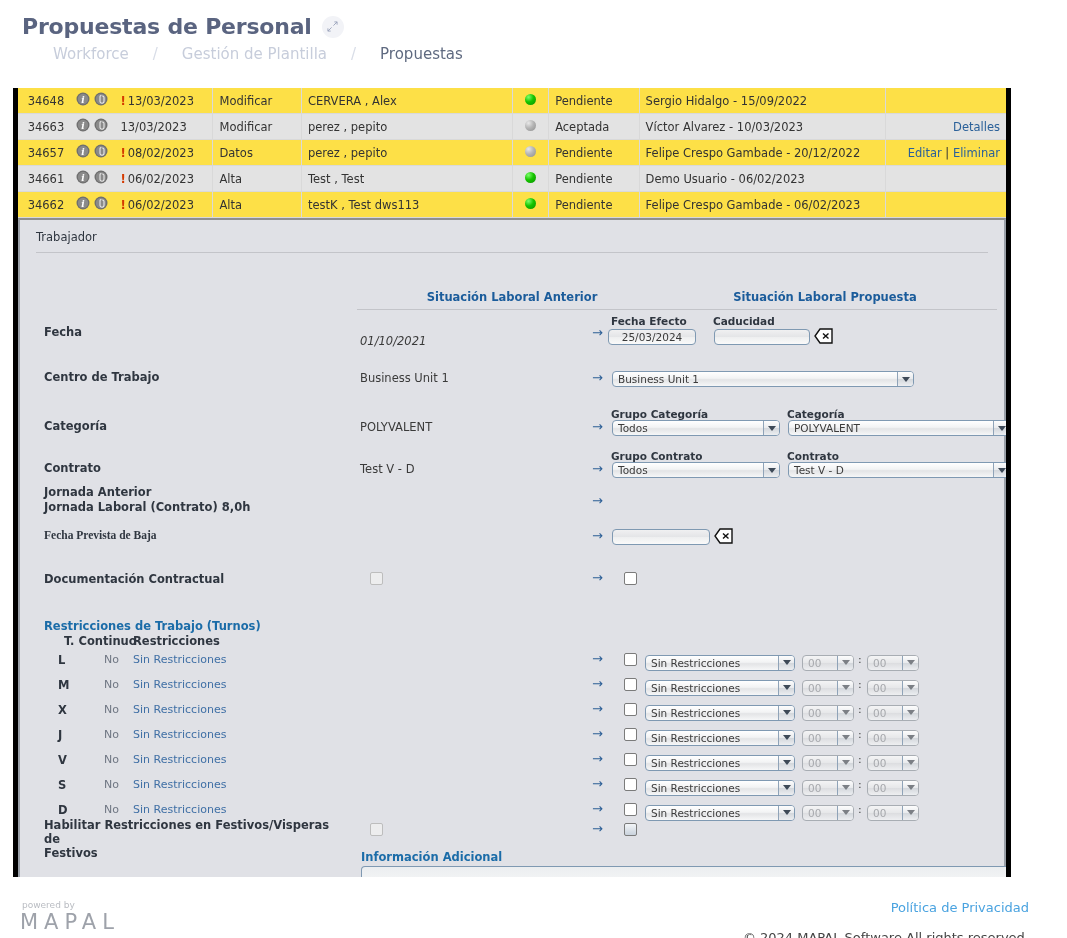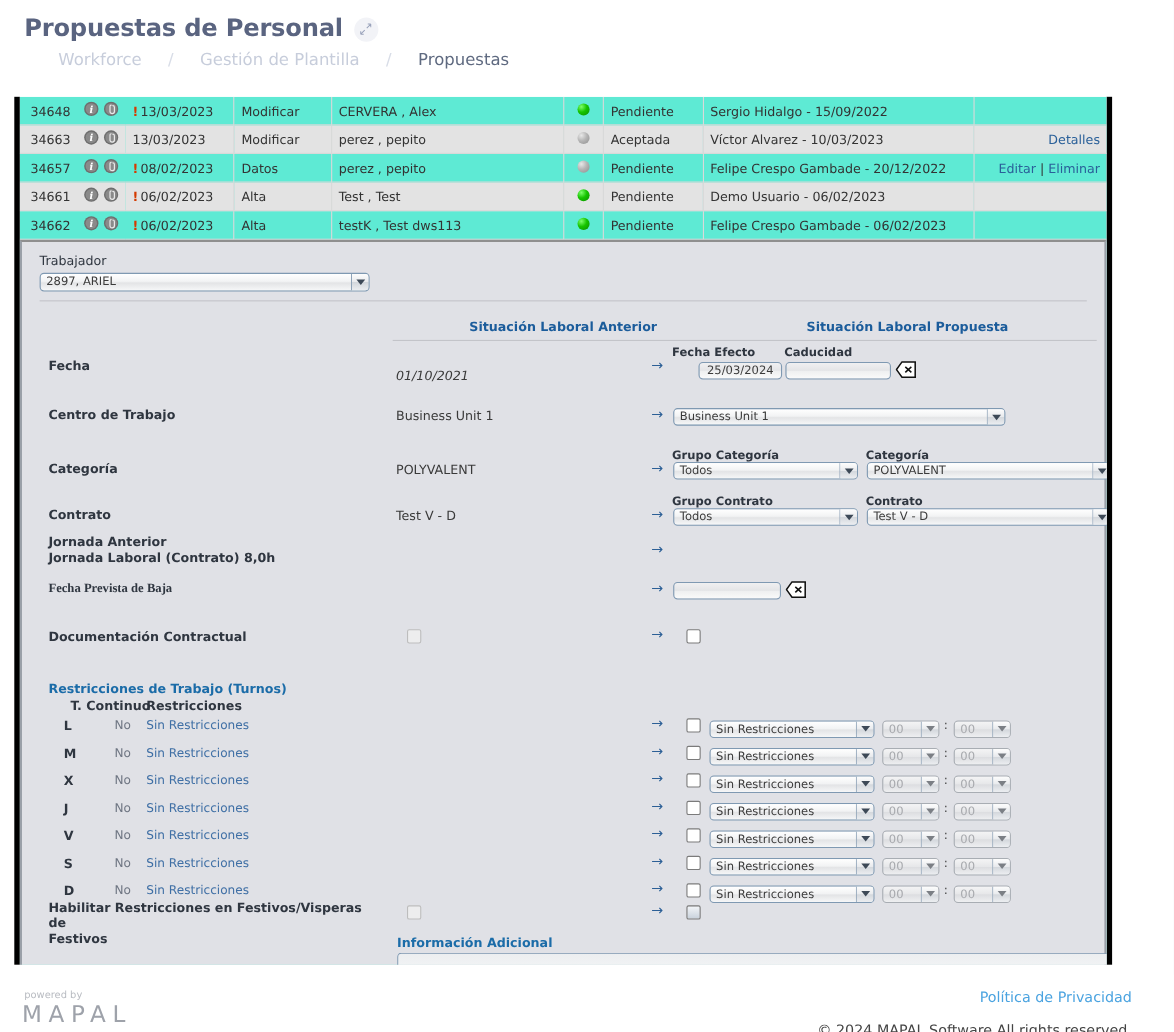--- a/index.html
+++ b/index.html
@@ -32,21 +32,21 @@
   .crumb-active { color: #5f6a80; }
 
   
   .frame {
     position: absolute; left: 13px; top: 88px;
     width: 998px; height: 789px;
     border-left: 5px solid #000; border-right: 5px solid #000;
     background: #fff;
     overflow: hidden;
   }
-  .frame-inner { position: relative; width: 988px; height: 100%; background:#5eead4; }
+  .frame-inner { position: relative; width: 988px; height: 100%; background:#fde047; }
 
   
   table.proposals { border-collapse: collapse; width: 988px; font-size: 11.5px; color:#333; }
   table.proposals td {
     border-bottom: 1px solid #d9d9d9;
     padding: 4px 6px; height: 25px; vertical-align: middle;
     white-space: nowrap;
   }
   tr.alt td { background: #e3e3e3; }
   td.c-id { width: 52px; text-align: right; padding-right: 2px; }
@@ -259,43 +259,37 @@
             <td class="c-user">Felipe Crespo Gambade - 06/02/2023</td>
             <td class="c-act"></td>
           </tr>
         </tbody>
   </table>
 
   <div class="panel" style="height:660px;">
 
     <div class="trab-wrap">
       <div class="trab-label">Trabajador</div>
-      <div class="sel" style="width:300px;height:17px;">
-        <span class="txt">2897, ARIEL</span>
-        <span class="arrow">
-              <i></i>
-            </span>
-      </div>
     </div>
     <div class="sep-line" style="margin-top:8px;"></div>
 
     <div class="abs" style="left:352px; top:70px; width:280px;">
       <div class="hdr-col">Situación Laboral Anterior</div>
     </div>
     <div class="abs" style="left:665px; top:70px; width:280px;">
       <div class="hdr-col">Situación Laboral Propuesta</div>
     </div>
     <div class="abs" style="left:337px; top:89px; width:640px; height:1px; background:#c3c4c9;"></div>
 
     <div class="abs fld-label" style="left:24px; top:105px;">Fecha</div>
     <div class="abs fld-value" style="left:340px; top:114px;font-style:italic;">01/10/2021</div>
     <div class="abs arrow-r" style="left:572px; top:106px;">→</div>
     <div class="abs small-lbl" style="left:591px; top:95px;">Fecha Efecto</div>
     <div class="abs small-lbl" style="left:693px; top:95px;">Caducidad</div>
-    <div class="abs txtbox" style="left:615px; top:109px; width:76px; text-align:center;">25/03/2024</div>
+    <div class="abs txtbox" style="left:588px; top:109px; width:88px; text-align:center;">25/03/2024</div>
     <div class="abs txtbox" style="left:694px; top:109px; width:96px;"></div>
     <div class="abs" style="left:794px; top:108px;">
       <svg width="19" height="16" viewBox="0 0 19 16">
             <path d="M6 1 L18 1 L18 15 L6 15 L1 8 Z" fill="#fff" stroke="#111" stroke-width="1.4"></path>
             <path d="M9 5.5 L14.5 10.5 M14.5 5.5 L9 10.5" stroke="#111" stroke-width="1.4"></path>
           </svg>
     </div>
 
     <div class="abs fld-label" style="left:24px; top:150px;">Centro de Trabajo</div>
     <div class="abs fld-value" style="left:340px; top:151px;">Business Unit 1</div>

